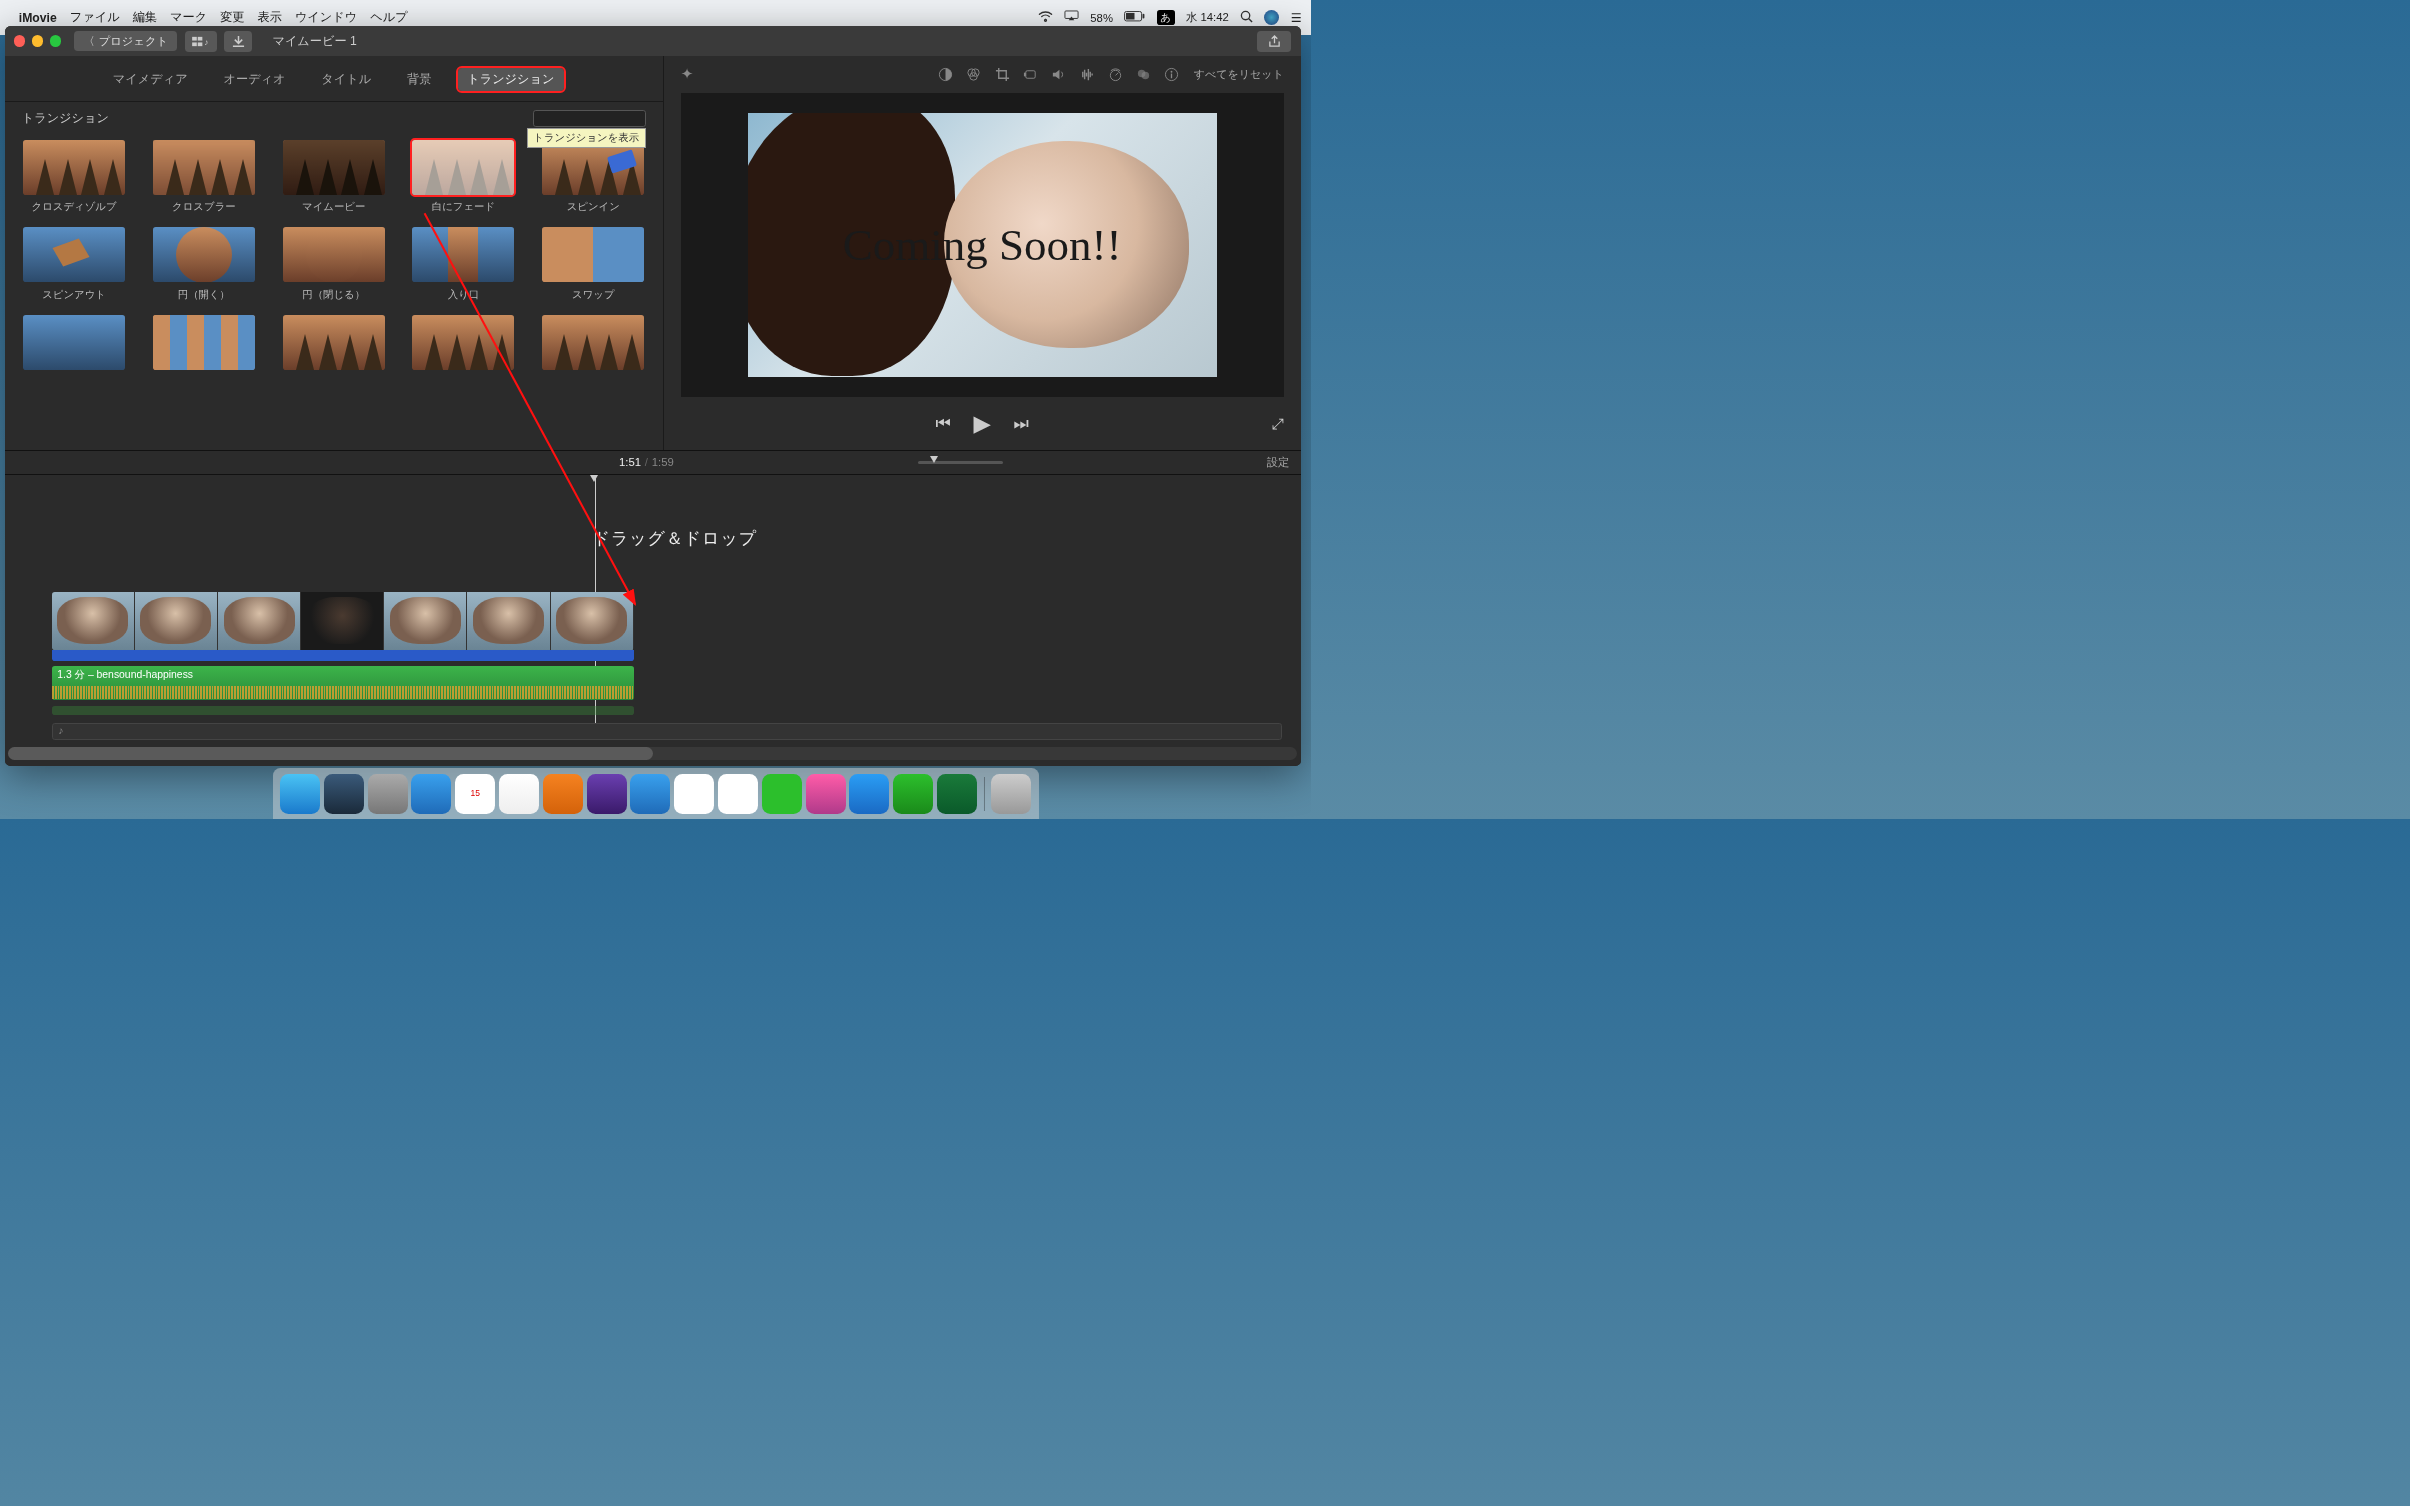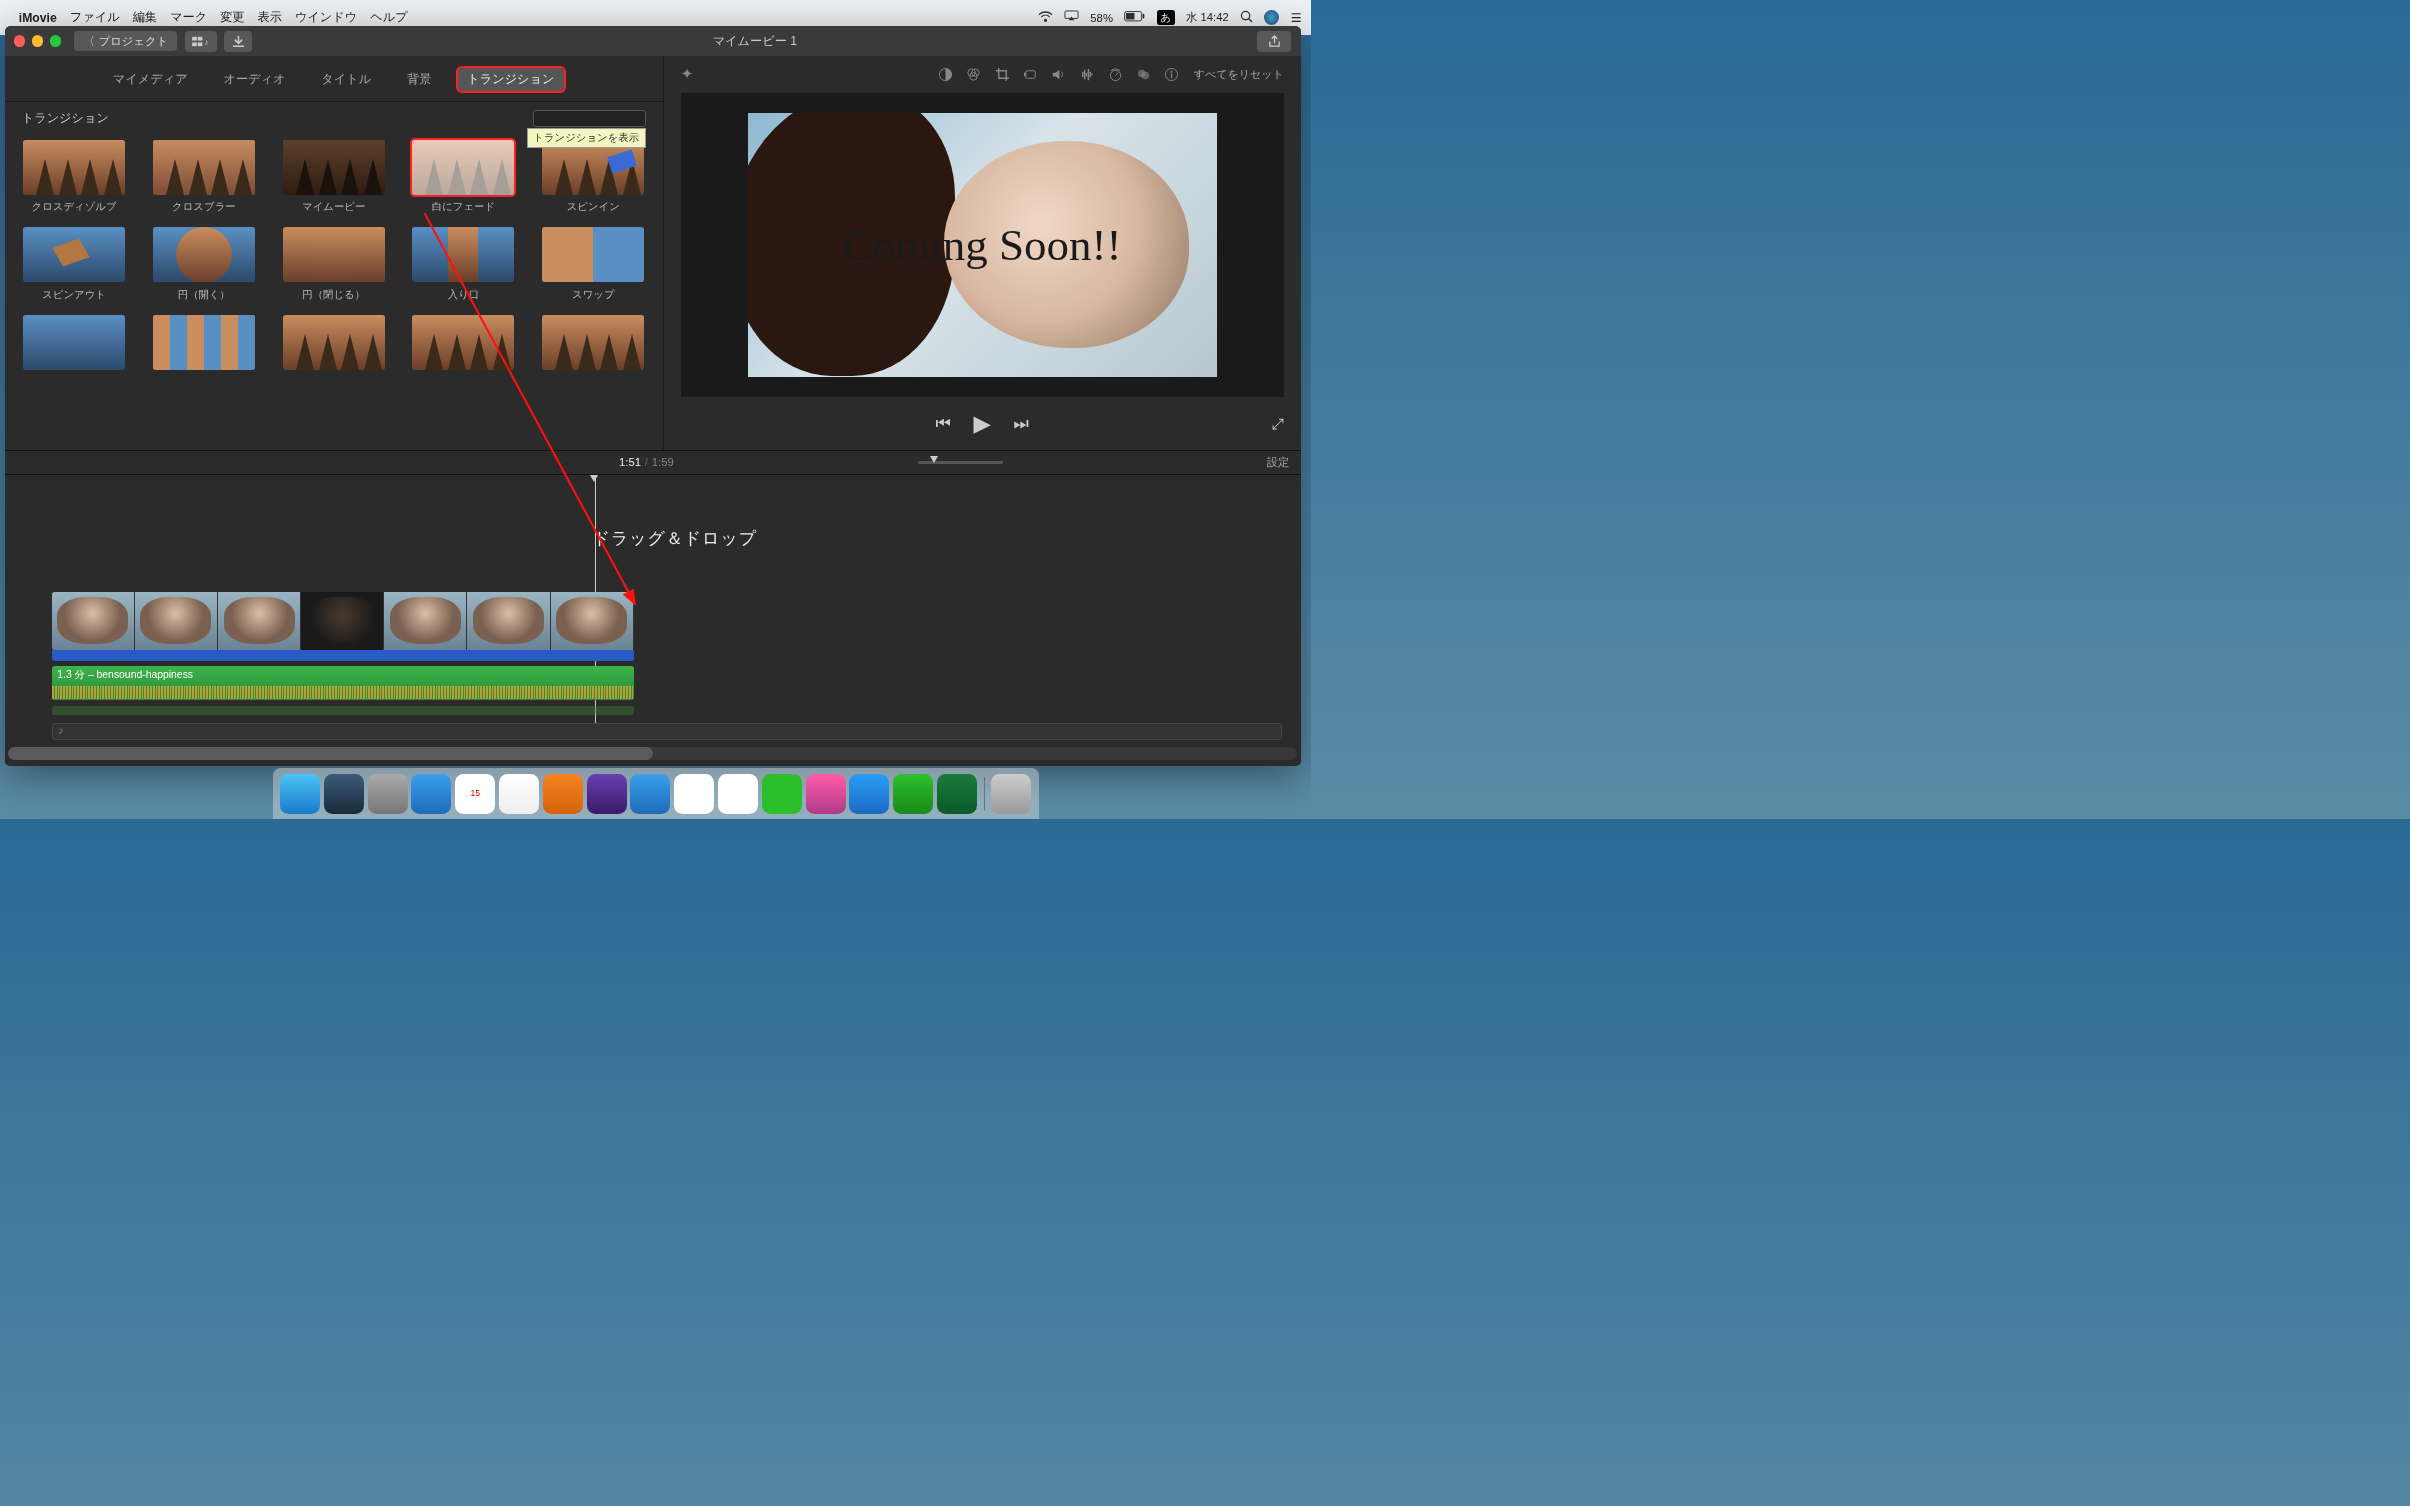--- a/index.html
+++ b/index.html
@@ -56,21 +56,21 @@
   border-radius: 3.8px; padding: 2.8px 9.4px;
   font-size: 11.3px; display: flex; align-items: center; gap: 3.8px;
 }
 .toolbar-btn {
   background: #585858; color: #ddd;
   border-radius: 3.8px; padding: 3.8px 7.5px;
   margin-left: 7.5px; font-size: 11.3px;
   display: flex; align-items: center; justify-content: center;
   min-width: 28px; height: 21px;
 }
-.titlebar .title { flex: 1; text-align: center; color: #ccc; font-size: 12.2px; }
+.titlebar .title { flex: 1; text-align: left; color: #ccc; font-size: 12.2px; padding-left: 20px; }
 .share-btn { background:#585858; width:34px; height:21px; border-radius:3.8px; display:flex; align-items:center; justify-content:center; color:#ccc; }
 
 
 .top-area { display: flex; height: 394px; }
 .browser {
   width: 659px; background: #2b2b2b; border-right: 0.9px solid #1a1a1a;
   display: flex; flex-direction: column;
 }
 .media-tabs {
   display: flex; justify-content: center; gap: 17px;

